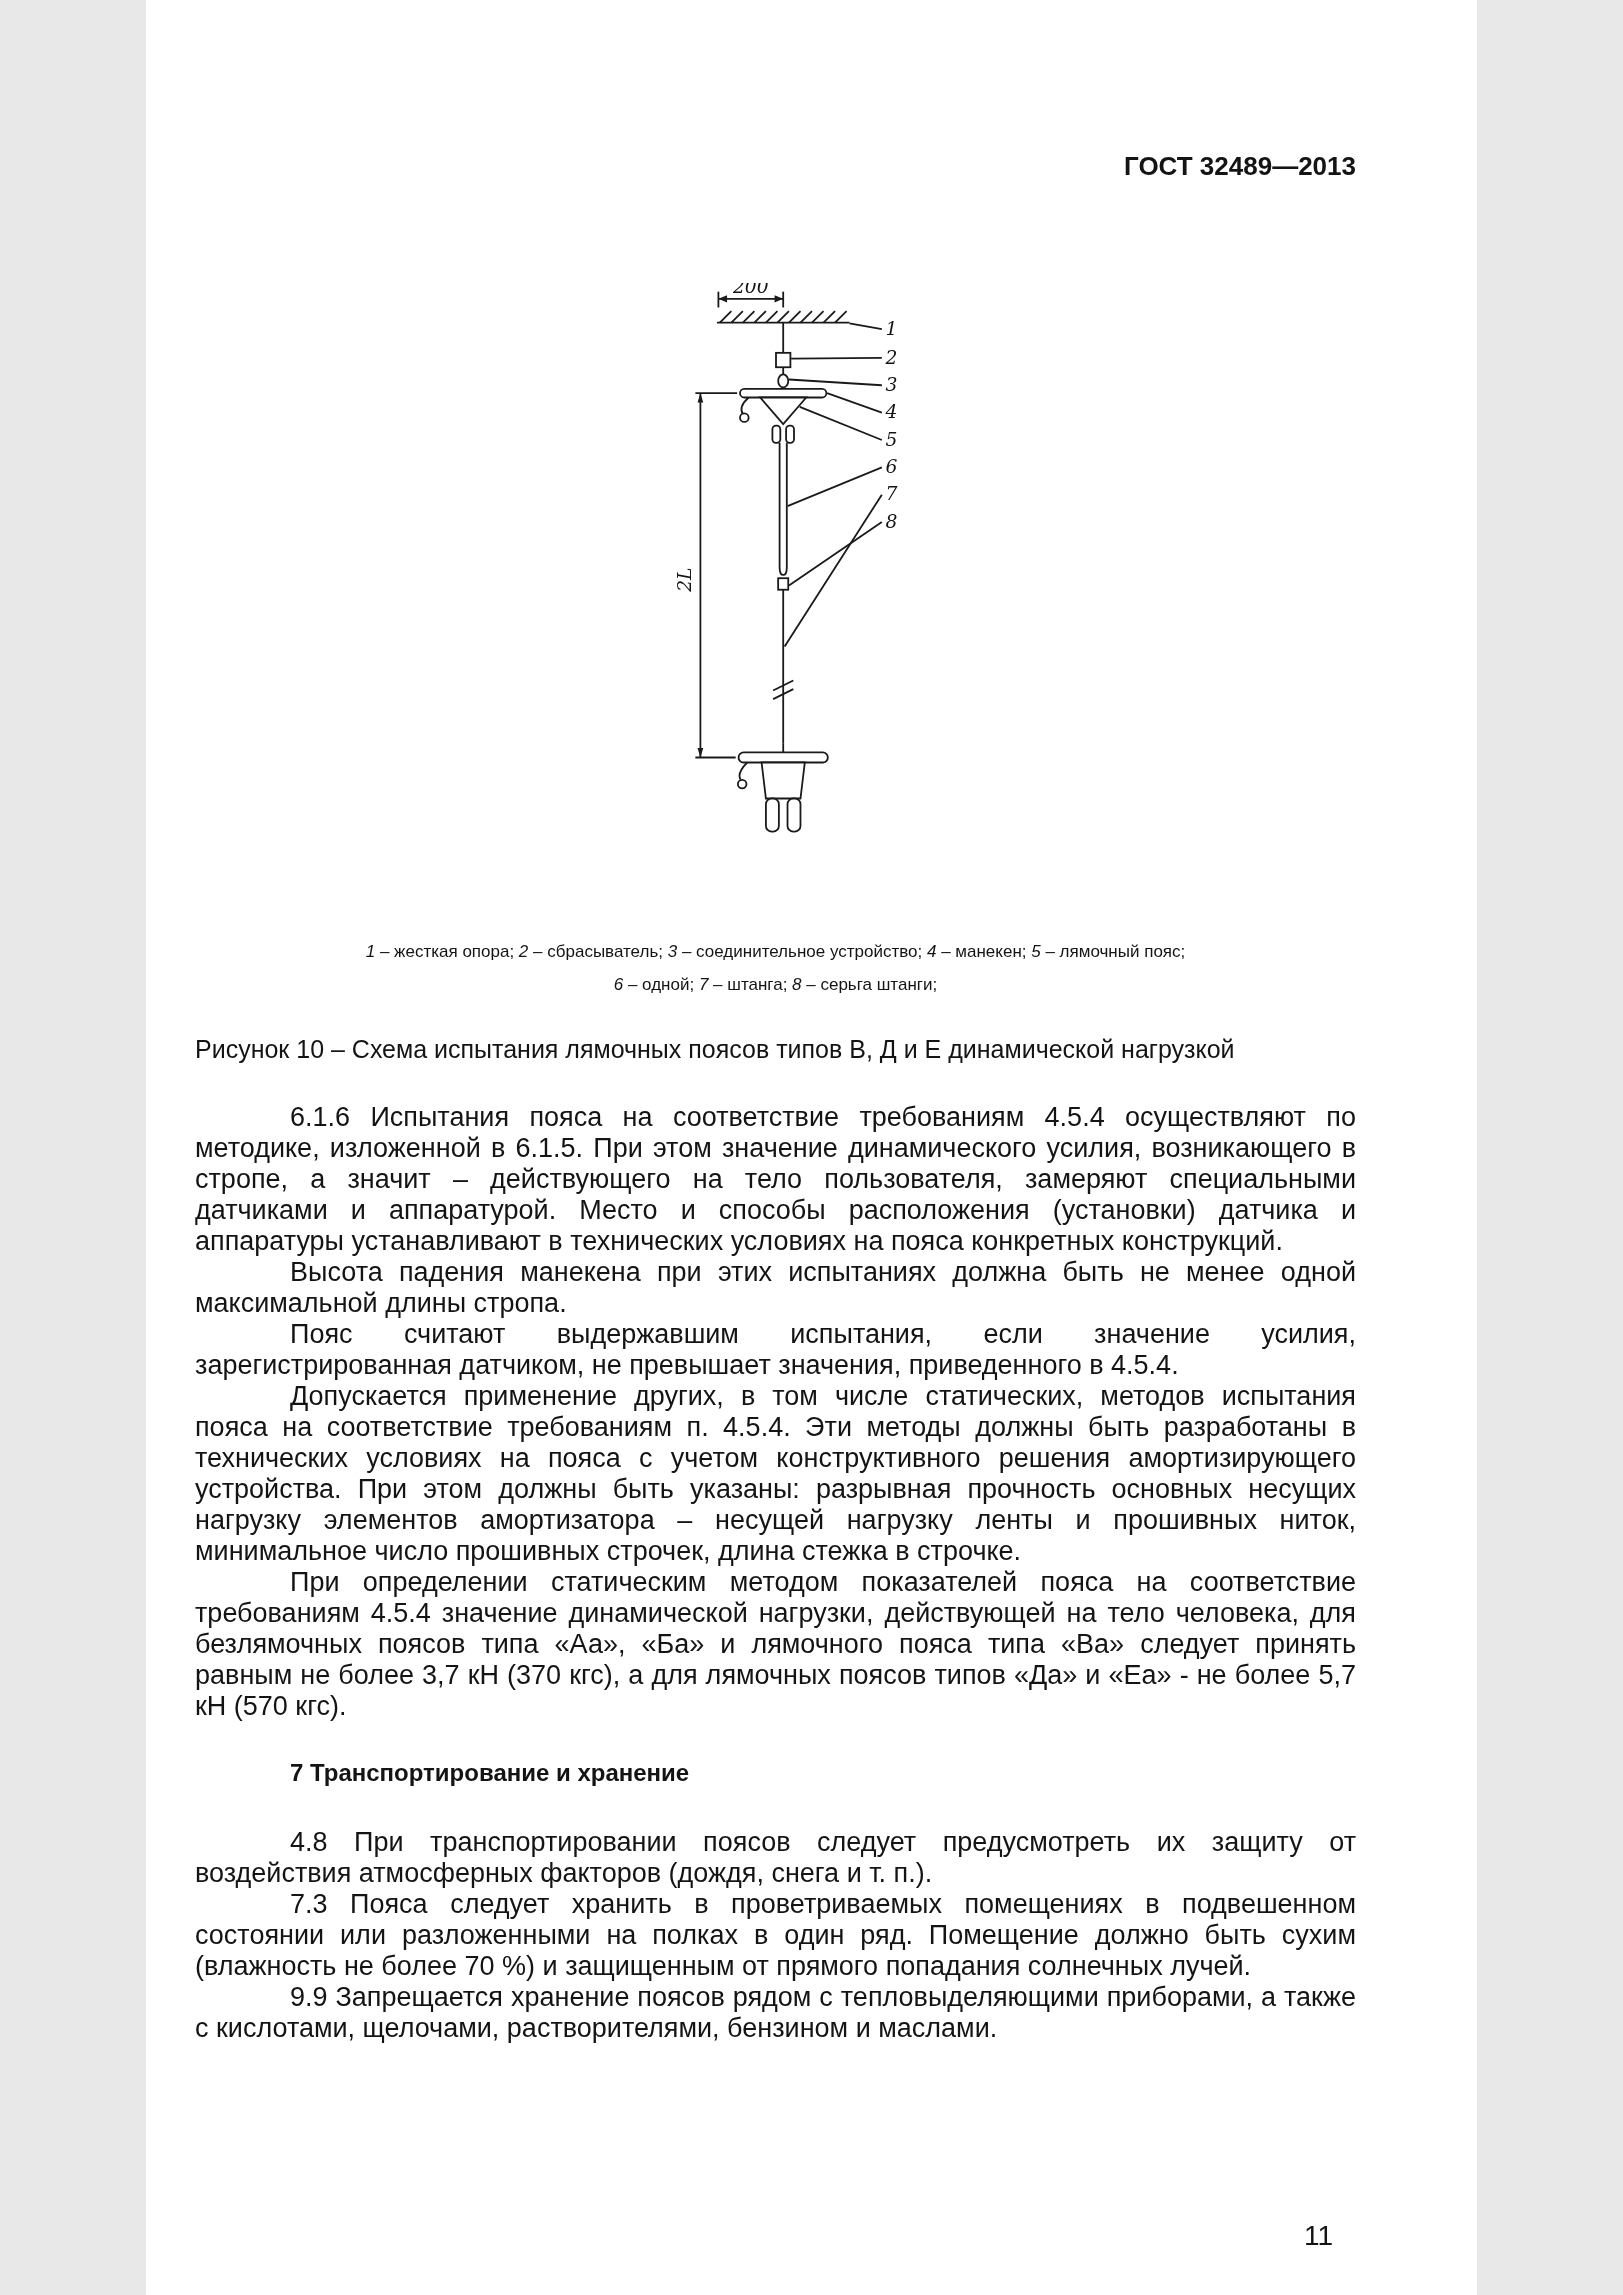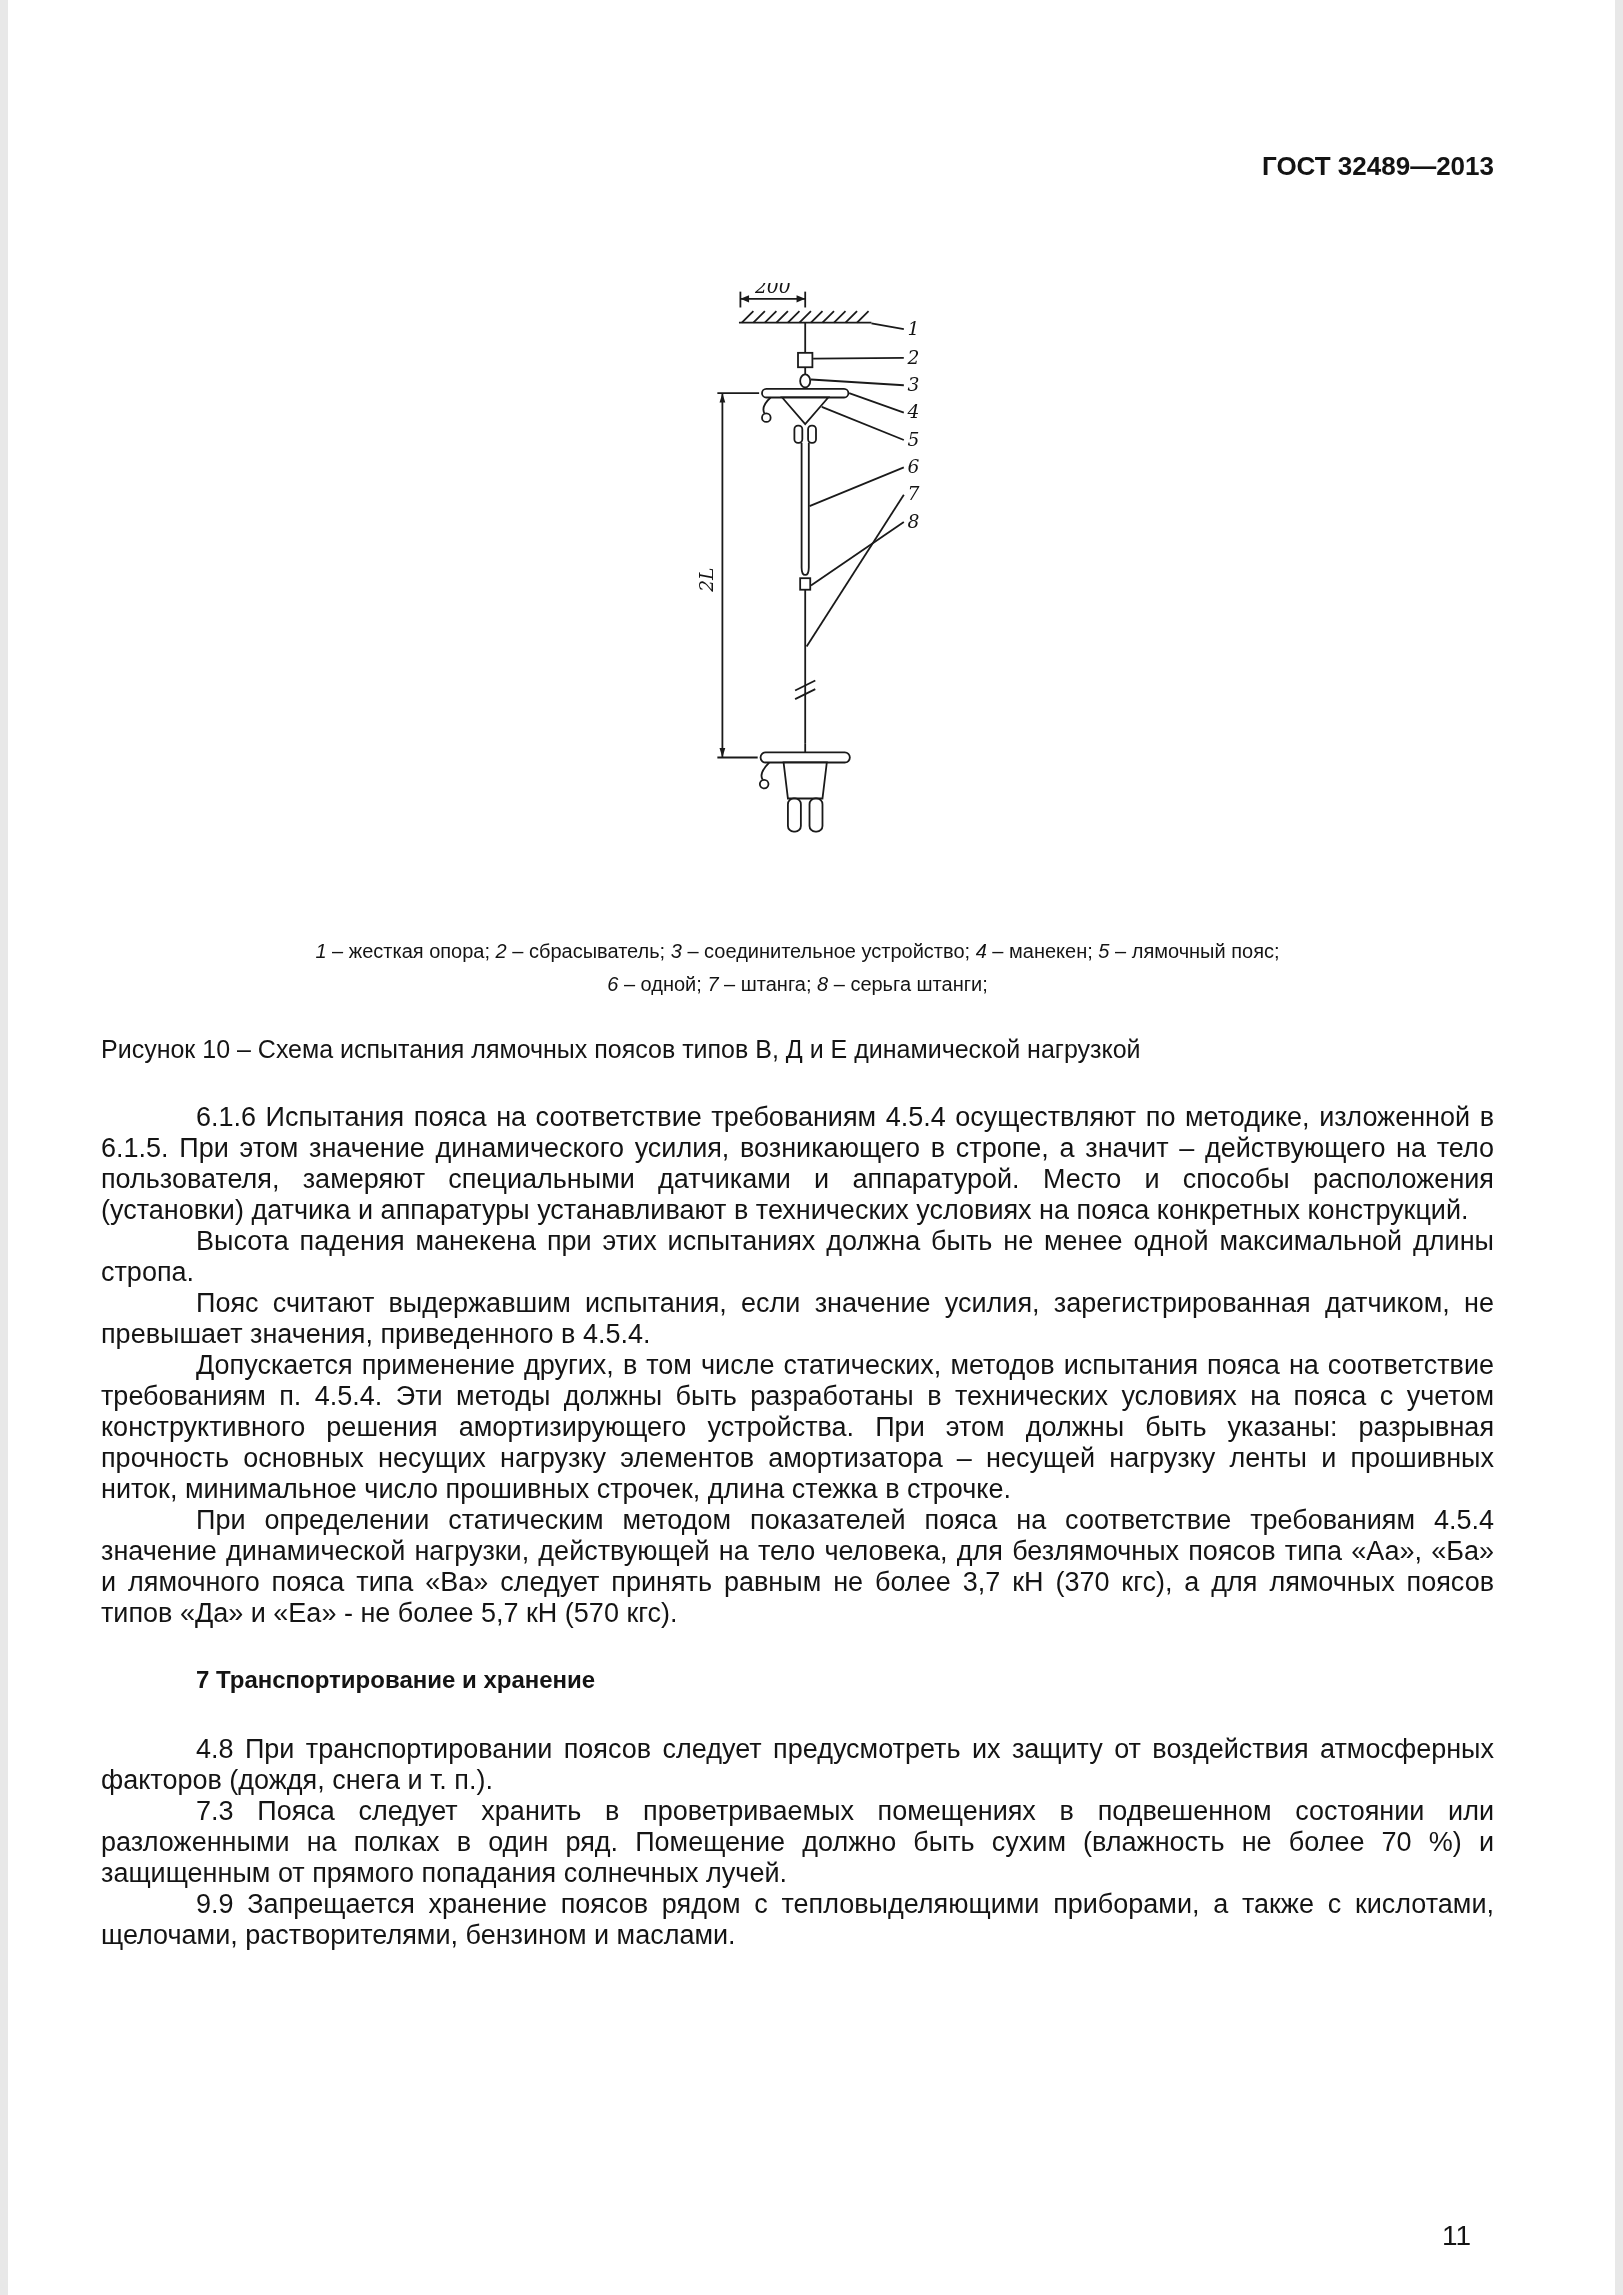--- a/index.html
+++ b/index.html
@@ -1,42 +1,42 @@
 <!DOCTYPE html>
 <html style="font-size:10.5px"><head>
 <meta charset="utf-8">
 <style>
   * { margin: 0; padding: 0; box-sizing: border-box; }
   html, body { background: #e8e8e8; }
   .page {
     position: relative;
-    width: 1607px;
+    width: 1331px;
     height: 2295px;
     margin: 0 auto;
     background: #ffffff;
     color: #141414;
     font-family: "Liberation Sans", sans-serif;
-    padding: 151px 121px 0 93px;
+    padding: 151px 121px 0 49px;
     overflow: hidden;
   }
   .header {
     text-align: right;
     font-weight: bold;
     font-size: 26px;
     line-height: 30px;
   }
   .figure-wrap {
     margin-top: 102px;
     text-align: center;
   }
   .figure-wrap svg { display: inline-block; }
   .legend {
     margin-top: 38px;
     text-align: center;
-    font-size: 20px;
+    font-size: 17px;
     line-height: 33px;
   }
   .legend i { font-style: italic; }
   .caption {
     margin-top: 33px;
     text-align: left;
     font-size: 25px;
     line-height: 30px;
   }
   .body { margin-top: 38px; }

